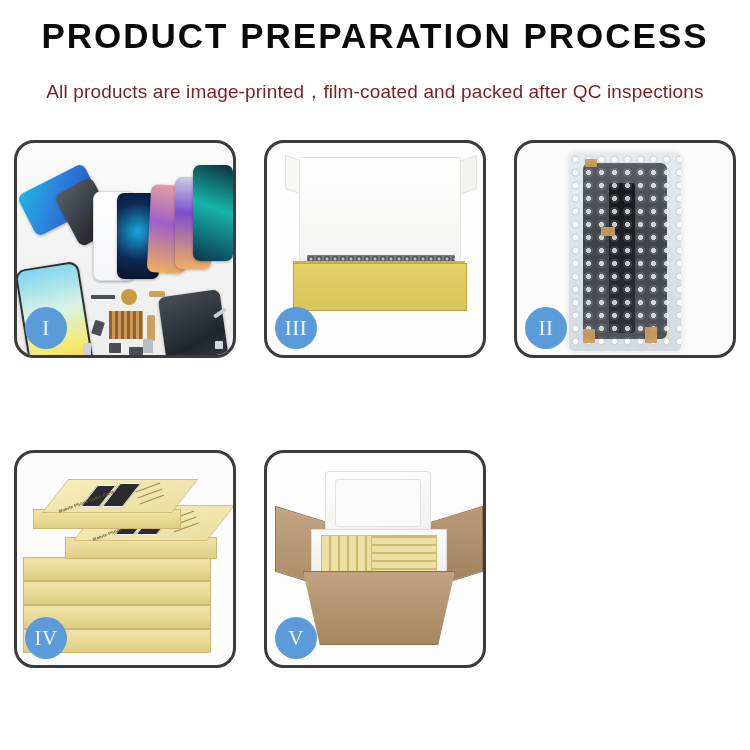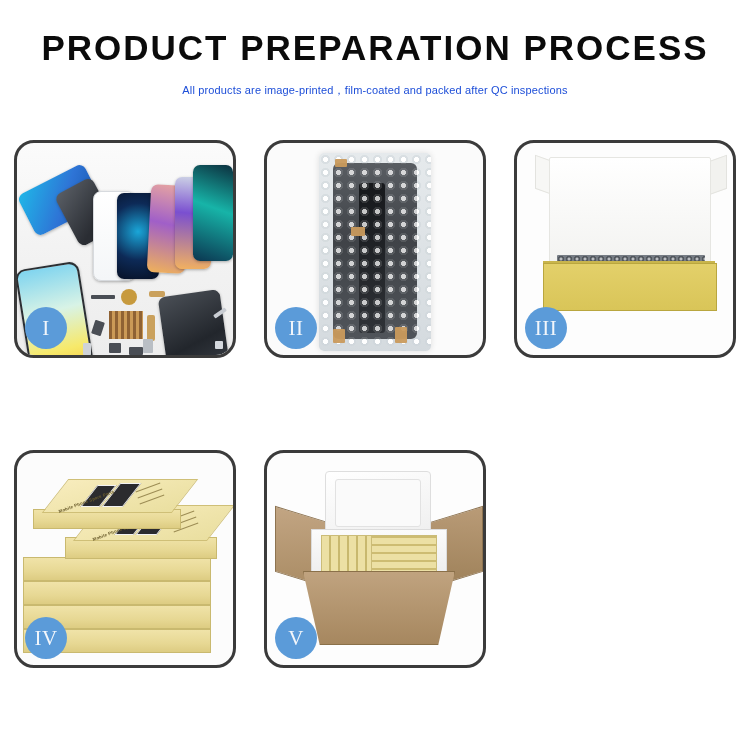--- a/index.html
+++ b/index.html
@@ -19,35 +19,35 @@
   .header {
     position: absolute;
     top: 0;
     left: 0;
     width: 750px;
     height: 130px;
     text-align: center;
   }
   .page-title {
     margin: 0;
-    padding-top: 30px;
+    padding-top: 18px;
     font-size: 35px;
     font-weight: bold;
     letter-spacing: 2.0px;
     color: #0b0b0b;
     line-height: 1.0;
     white-space: nowrap;
     font-family: "Liberation Sans", sans-serif;
   }
   .page-subtitle {
-    margin: 4px;
+    margin: 12px;
     padding-top: 14px;
-    font-size: 11px;
+    font-size: 19px;
     letter-spacing: 0.15px;
-    color: #1d4ed8;
+    color: #7f1d1d;
     white-space: nowrap;
     font-family: "Liberation Sans", sans-serif;
   }
 
   
   .grid {
     position: absolute;
     top: 140px;
     left: 14px;
     width: 722px;
@@ -376,46 +376,46 @@
       <div class="chip" style="left:92px;top:200px;width:12px;height:10px;"></div>
       <div class="chip" style="left:112px;top:204px;width:14px;height:8px;"></div>
       <div class="chip" style="left:66px;top:200px;width:8px;height:12px;background:#cfd3d8;"></div>
       <div class="chip" style="left:126px;top:196px;width:10px;height:14px;background:#b9bec4;"></div>
       <div class="chip" style="left:196px;top:168px;width:14px;height:4px;background:#c8ccd2;transform:rotate(-35deg);"></div>
       <div class="chip" style="left:198px;top:198px;width:8px;height:8px;background:#d5d9de;"></div>
     </div>
     <div class="badge">I</div>
   </div>
 
+  <div class="panel p3">
+    <div class="panel-photo">
+      <div class="lid-flapL"></div>
+      <div class="lid-flapR"></div>
+      <div class="lid-back"></div>
+      <div class="bubble-fill"></div>
+      <div class="box-side"></div>
+      <div class="box-front"></div>
+    </div>
+    <div class="badge">III</div>
+  </div>
+
   <div class="panel p2">
     <div class="panel-photo">
       <div class="bubble-bag"></div>
       <div class="bag-inner"></div>
       <div class="bag-strip"></div>
       <div class="bubble-overlay"></div>
       <div class="tape" style="left:68px;top:16px;width:12px;height:8px;"></div>
       <div class="tape" style="left:84px;top:84px;width:14px;height:9px;"></div>
       <div class="tape" style="left:66px;top:186px;width:12px;height:14px;"></div>
       <div class="tape" style="left:128px;top:184px;width:12px;height:16px;"></div>
     </div>
     <div class="badge">II</div>
   </div>
 
-  <div class="panel p3">
-    <div class="panel-photo">
-      <div class="lid-flapL"></div>
-      <div class="lid-flapR"></div>
-      <div class="lid-back"></div>
-      <div class="bubble-fill"></div>
-      <div class="box-side"></div>
-      <div class="box-front"></div>
-    </div>
-    <div class="badge">III</div>
-  </div>
-
   <div class="panel p4">
     <div class="panel-photo">
 
       <div class="sbox" style="left:6px;top:176px;width:186px;height:22px;"></div>
       <div class="sbox" style="left:6px;top:152px;width:186px;height:22px;"></div>
       <div class="sbox" style="left:6px;top:128px;width:186px;height:22px;"></div>
       <div class="sbox" style="left:6px;top:104px;width:186px;height:22px;"></div>
 
       <div class="sbox" style="left:48px;top:84px;width:150px;height:20px;"></div>
       <div class="sbox-top" style="left:70px;top:52px;width:132px;height:34px;"></div>

